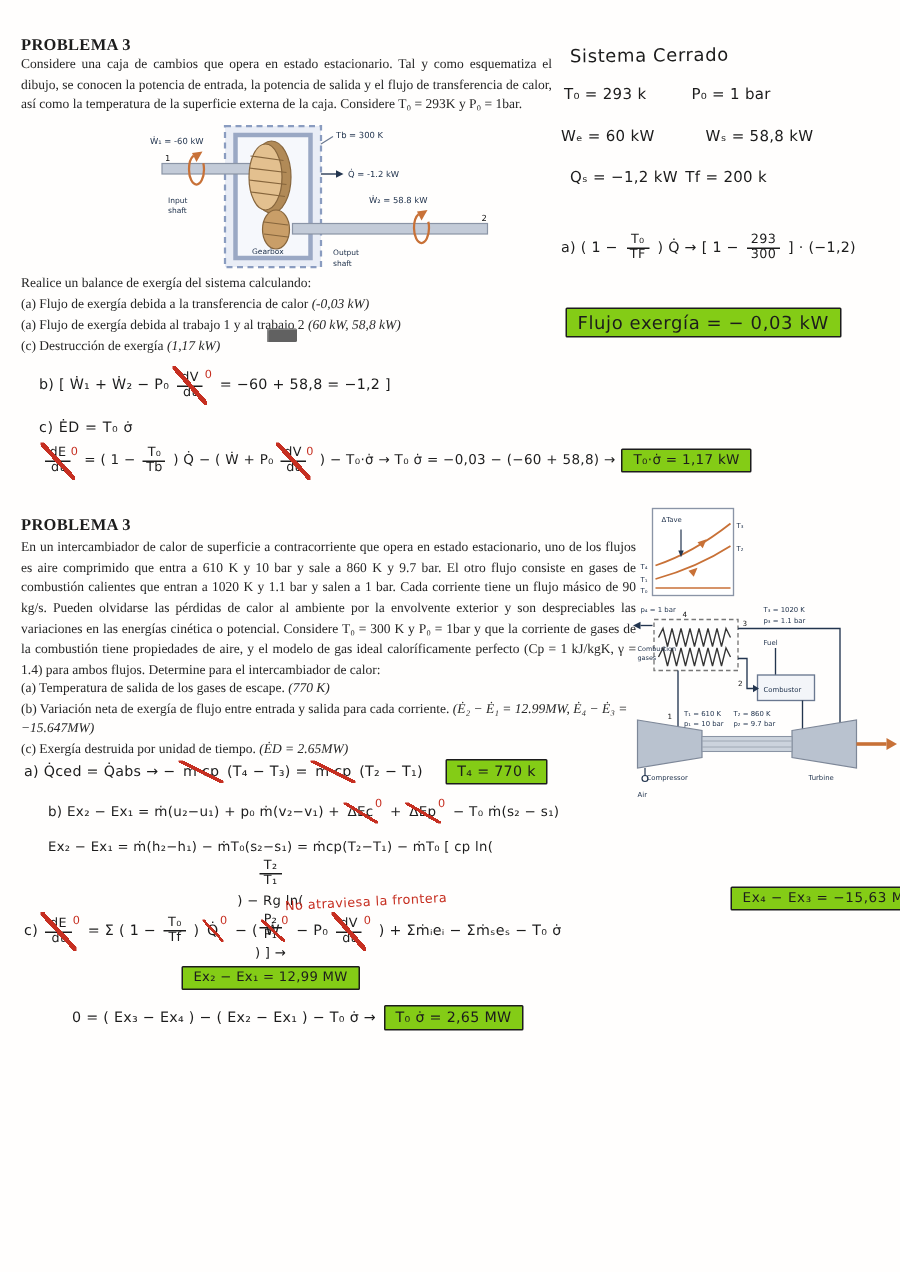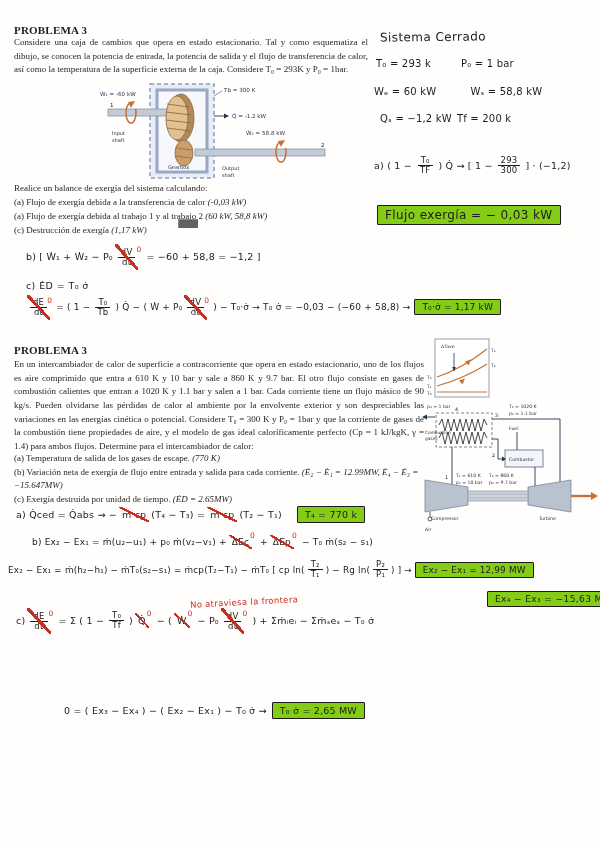--- a/index.html
+++ b/index.html
@@ -246,21 +246,21 @@
   <div class="hwline" style="left:32px;top:537px;font-size:9px;">
     <span>b)  Ex₂ − Ex₁ = ṁ(u₂−u₁) + p₀ ṁ(v₂−v₁)  +</span>
     <span class="cx">ΔEc</span>
     <span class="z">0</span>
     <span>+</span>
     <span class="cx">ΔEp</span>
     <span class="z">0</span>
     <span>−  T₀ ṁ(s₂ − s₁)</span>
   </div>
 
-  <div class="hwline" style="left:8px;top:560px;font-size:8.8px;gap:3px;">
+  <div class="hwline" style="left:32px;top:560px;font-size:8.8px;gap:3px;flex-direction:column;">
     <span>Ex₂ − Ex₁ = ṁ(h₂−h₁) − ṁT₀(s₂−s₁) = ṁcp(T₂−T₁) − ṁT₀ [ cp ln(</span>
     <span class="frac">
         <span class="ftop">T₂</span>
         <span class="fbot">T₁</span>
       </span>
     <span>) − Rg ln(</span>
     <span class="frac">
         <span class="ftop">P₂</span>
         <span class="fbot">P₁</span>
       </span>
@@ -292,18 +292,18 @@
     <span class="z">0</span>
     <span>− P₀</span>
     <span class="cx"><span class="frac">
           <span class="ftop">dV</span>
           <span class="fbot">dt</span>
         </span></span>
     <span class="z">0</span>
     <span>)  +  Σṁᵢeᵢ  −  Σṁₛeₛ  −  T₀ σ̇</span>
   </div>
 
-  <div class="hwline" style="left:64px;top:670px;margin-top:32px;">
+  <div class="hwline" style="left:48px;top:670px;">
     <span>0 =  ( Ex₃ − Ex₄ ) − ( Ex₂ − Ex₁ ) − T₀ σ̇    →</span>
     <span class="hwbox">T₀ σ̇ = 2,65 MW</span>
   </div>
 
 </div>
 
 </body></html>

